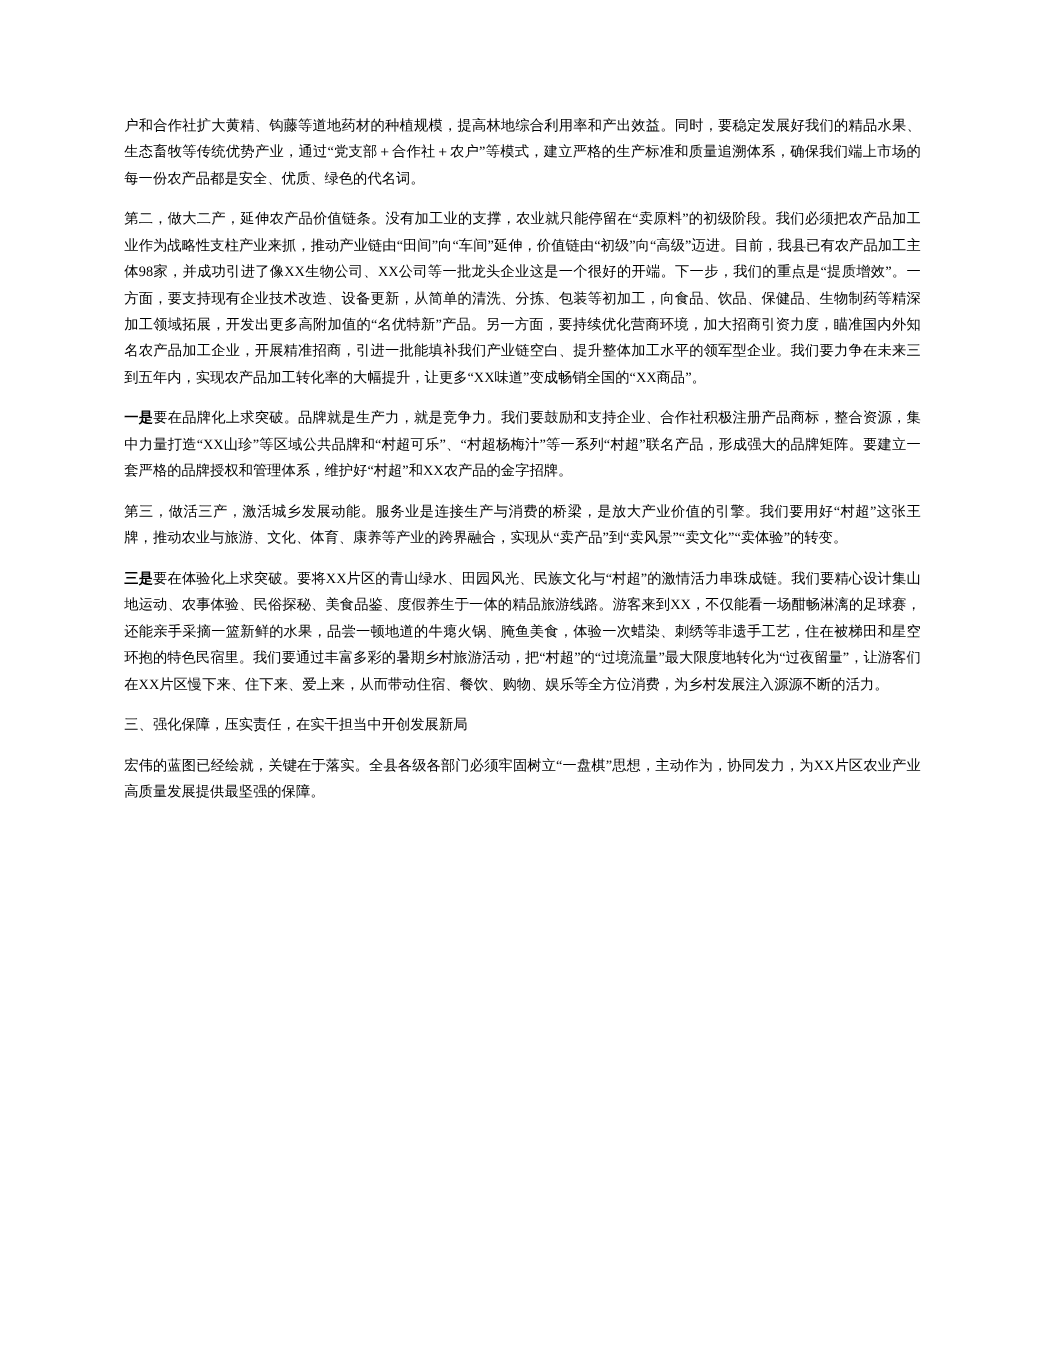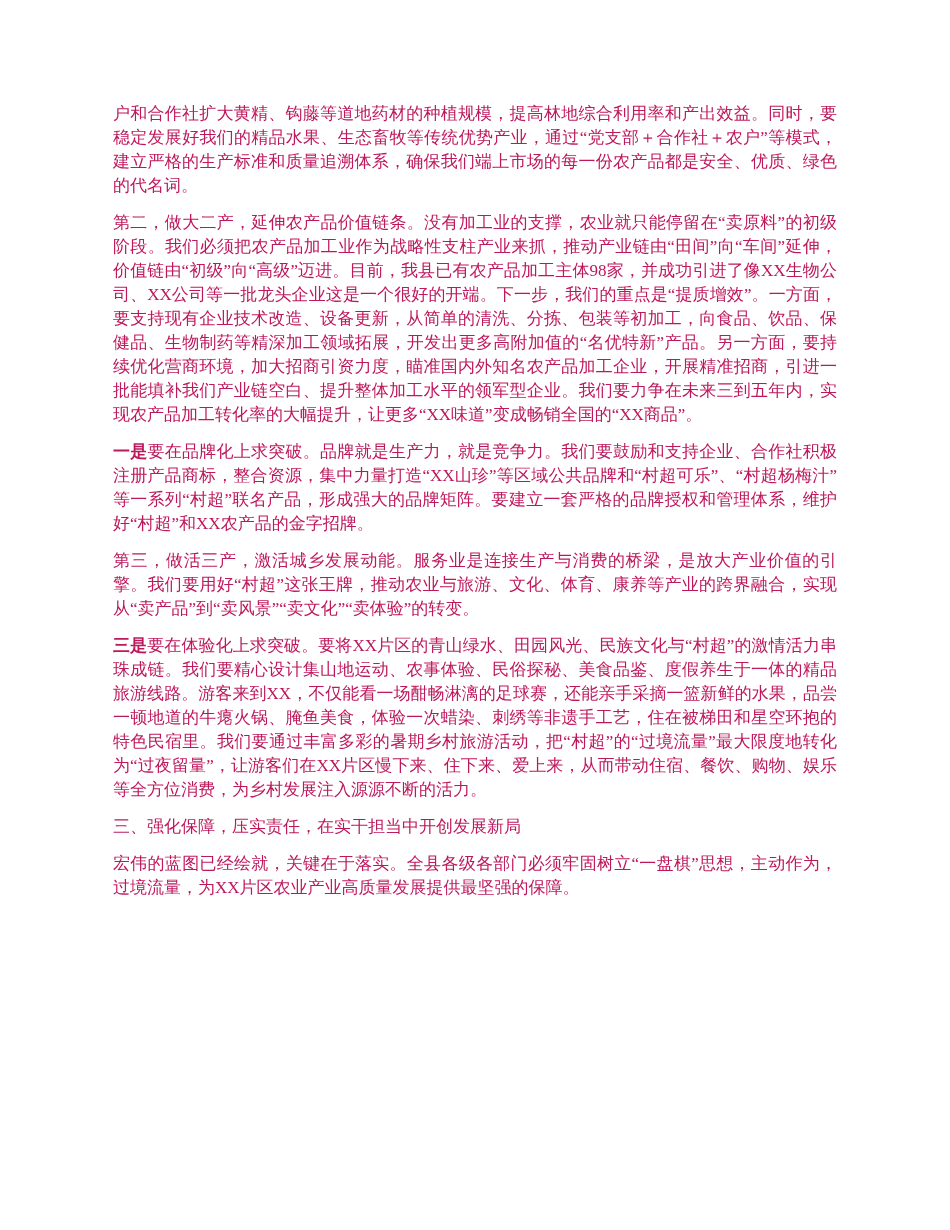--- a/index.html
+++ b/index.html
@@ -10,23 +10,23 @@
   .page {
     position: relative;
     width: 950px;
     height: 1230px;
     margin: 0 auto;
     background: #ffffff;
     box-sizing: border-box;
     padding: 102px 113px 0 113px;
     overflow: hidden;
     font-family: "Liberation Serif", "DejaVu Serif", serif;
-    font-size: 17px;
+    font-size: 13px;
     line-height: 24px;
-    color: #be185d;
+    color: #000000;
   }
   .doc-body p {
     margin: 0 0 13px 0;
     text-align: justify;
     text-justify: inter-ideograph;
     word-break: break-all;
   }
   .doc-body p span.b {
     font-weight: bold;
   }
@@ -35,15 +35,15 @@
 <body>
 
 <div class="page">
   <div class="doc-body">
       <p><span>户和合作社扩大黄精、钩藤等道地药材的种植规模，提高林地综合利用率和产出效益。同时，要稳定发展好我们的精品水果、生态畜牧等传统优势产业，通过“党支部＋合作社＋农户”等模式，建立严格的生产标准和质量追溯体系，确保我们端上市场的每一份农产品都是安全、优质、绿色的代名词。</span></p>
       <p><span>第二，做大二产，延伸农产品价值链条。没有加工业的支撑，农业就只能停留在“卖原料”的初级阶段。我们必须把农产品加工业作为战略性支柱产业来抓，推动产业链由“田间”向“车间”延伸，价值链由“初级”向“高级”迈进。目前，我县已有农产品加工主体98家，并成功引进了像XX生物公司、XX公司等一批龙头企业这是一个很好的开端。下一步，我们的重点是“提质增效”。一方面，要支持现有企业技术改造、设备更新，从简单的清洗、分拣、包装等初加工，向食品、饮品、保健品、生物制药等精深加工领域拓展，开发出更多高附加值的“名优特新”产品。另一方面，要持续优化营商环境，加大招商引资力度，瞄准国内外知名农产品加工企业，开展精准招商，引进一批能填补我们产业链空白、提升整体加工水平的领军型企业。我们要力争在未来三到五年内，实现农产品加工转化率的大幅提升，让更多“XX味道”变成畅销全国的“XX商品”。</span></p>
       <p><span class="b">一是</span><span>要在品牌化上求突破。品牌就是生产力，就是竞争力。我们要鼓励和支持企业、合作社积极注册产品商标，整合资源，集中力量打造“XX山珍”等区域公共品牌和“村超可乐”、“村超杨梅汁”等一系列“村超”联名产品，形成强大的品牌矩阵。要建立一套严格的品牌授权和管理体系，维护好“村超”和XX农产品的金字招牌。</span></p>
       <p><span>第三，做活三产，激活城乡发展动能。服务业是连接生产与消费的桥梁，是放大产业价值的引擎。我们要用好“村超”这张王牌，推动农业与旅游、文化、体育、康养等产业的跨界融合，实现从“卖产品”到“卖风景”“卖文化”“卖体验”的转变。</span></p>
       <p><span class="b">三是</span><span>要在体验化上求突破。要将XX片区的青山绿水、田园风光、民族文化与“村超”的激情活力串珠成链。我们要精心设计集山地运动、农事体验、民俗探秘、美食品鉴、度假养生于一体的精品旅游线路。游客来到XX，不仅能看一场酣畅淋漓的足球赛，还能亲手采摘一篮新鲜的水果，品尝一顿地道的牛瘪火锅、腌鱼美食，体验一次蜡染、刺绣等非遗手工艺，住在被梯田和星空环抱的特色民宿里。我们要通过丰富多彩的暑期乡村旅游活动，把“村超”的“过境流量”最大限度地转化为“过夜留量”，让游客们在XX片区慢下来、住下来、爱上来，从而带动住宿、餐饮、购物、娱乐等全方位消费，为乡村发展注入源源不断的活力。</span></p>
       <p><span>三、强化保障，压实责任，在实干担当中开创发展新局</span></p>
-      <p><span>宏伟的蓝图已经绘就，关键在于落实。全县各级各部门必须牢固树立“一盘棋”思想，主动作为，过境流量，为XX片区农业产业高质量发展提供最坚强的保障。</span></p>
+      <p><span>宏伟的蓝图已经绘就，关键在于落实。全县各级各部门必须牢固树立“一盘棋”思想，主动作为，协同发力，为XX片区农业产业高质量发展提供最坚强的保障。</span></p>
     </div>
 </div>
 
 </body></html>

